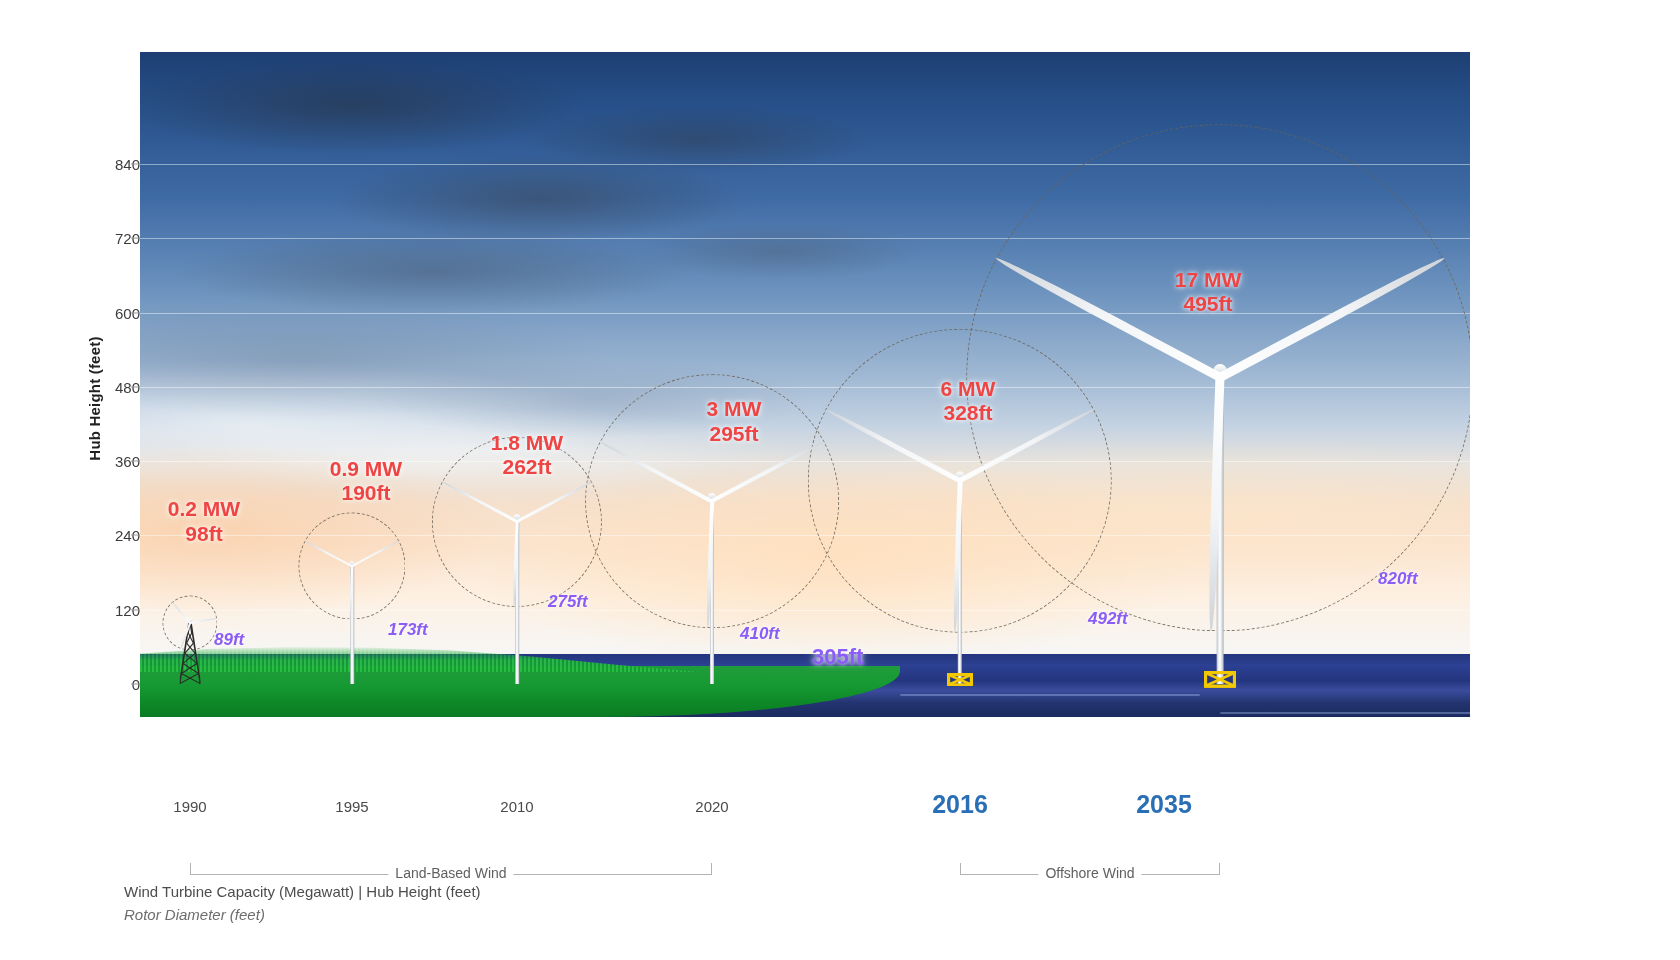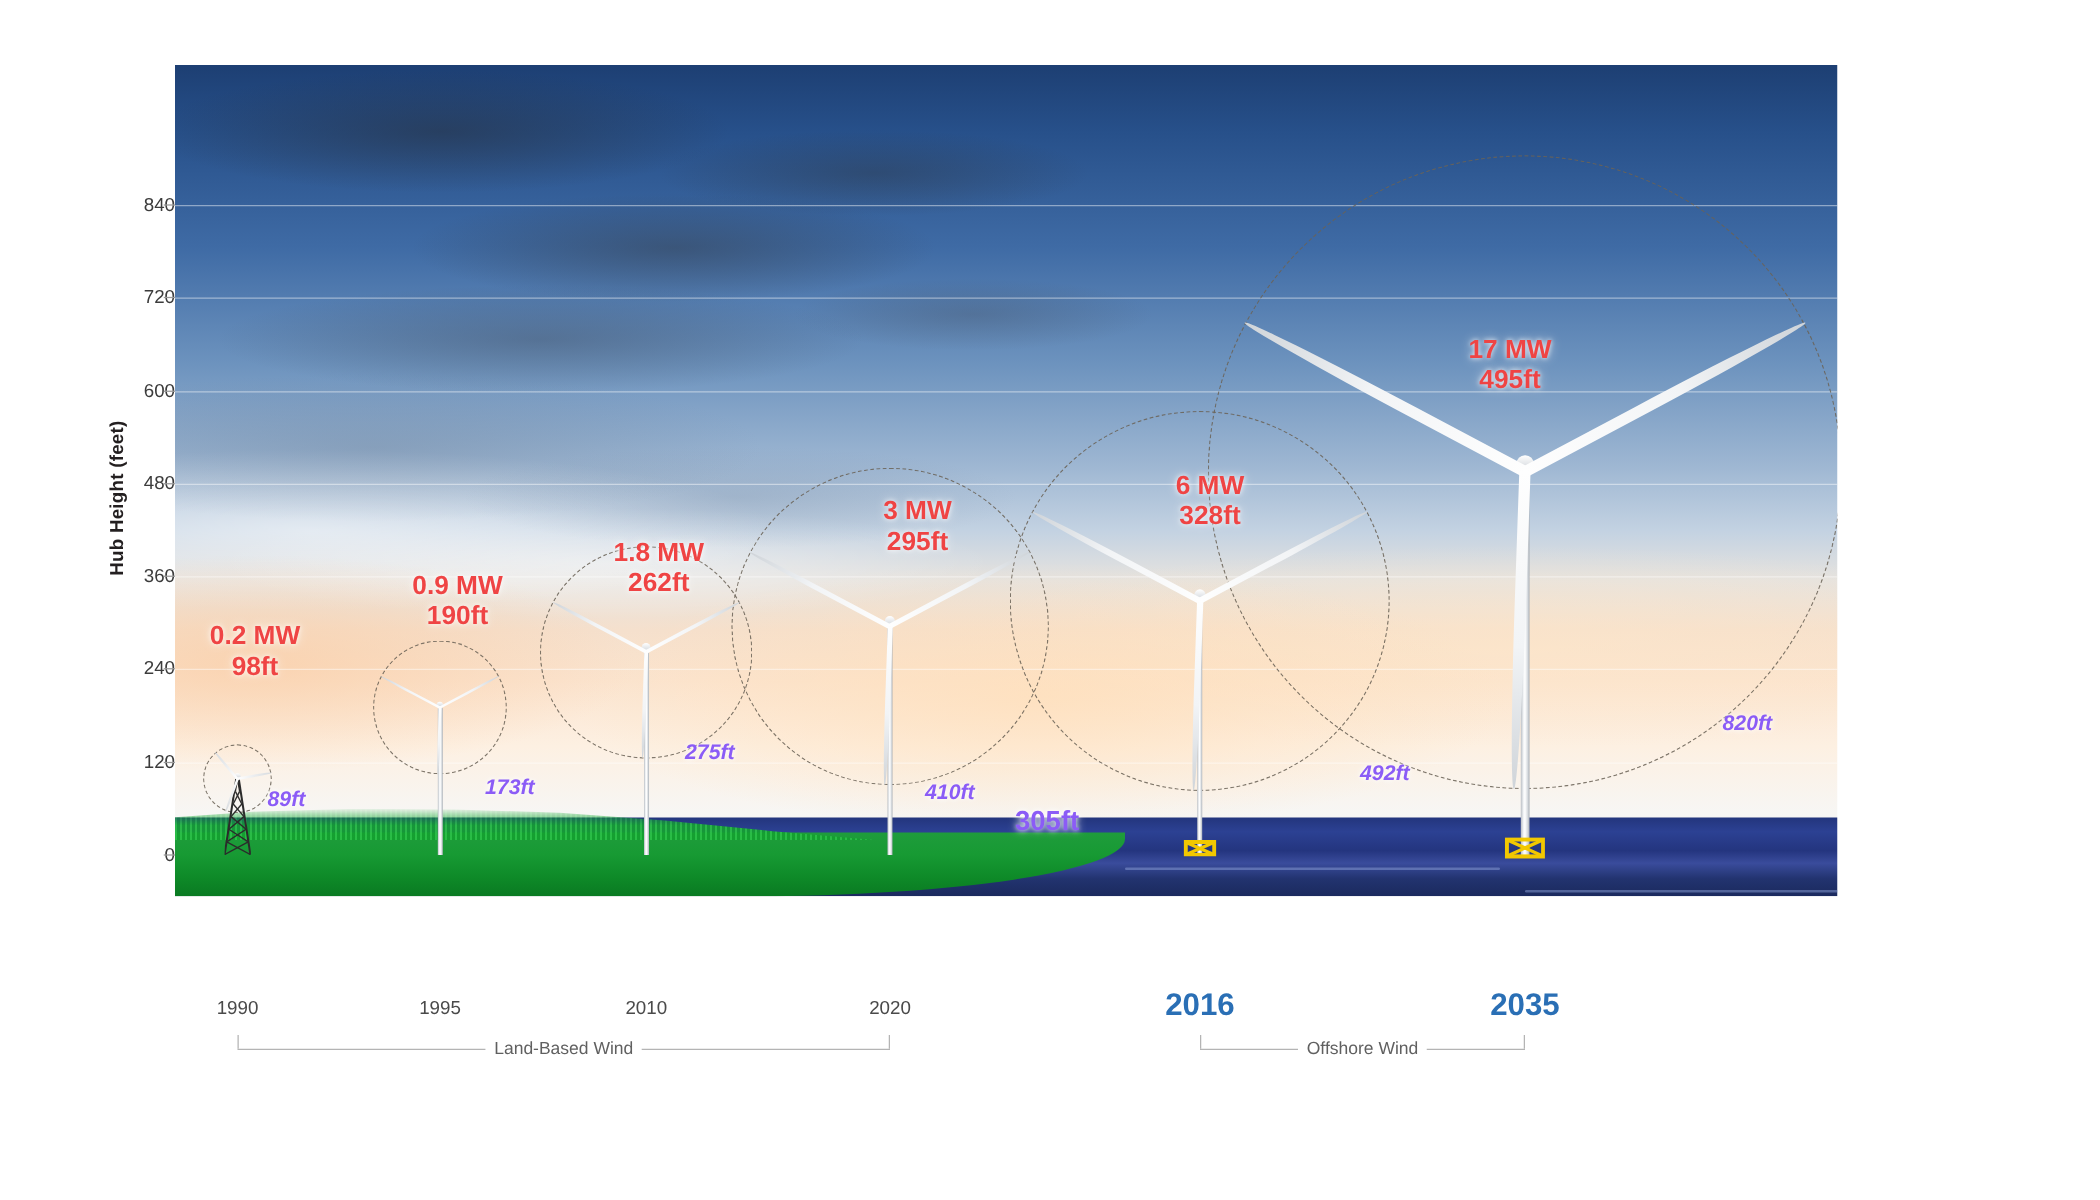--- a/index.html
+++ b/index.html
@@ -174,21 +174,21 @@
   
   .xtick{
     position:absolute;
     transform:translateX(-50%);
     font-size:15px;color:#4a4a4a;
     white-space:nowrap;
   }
   .xtick.offshore{
     font-size:25px;font-weight:bold;color:#2a6fb5;
   }
-  .bracket{position:absolute;height:26px;}
+  .bracket{position:absolute;height:26px;margin-top:35px;}
   .bracket .bl,.bracket .br{
     position:absolute;top:0;width:1px;height:11px;background:#b4b4b4;
   }
   .bracket .bline-l,.bracket .bline-r{
     position:absolute;top:11px;height:1px;background:#b4b4b4;
   }
   .bracket .btext{
     position:absolute;top:2px;
     transform:translateX(-50%);
     font-size:14px;color:#606060;
@@ -352,31 +352,35 @@
         <div class="rlabel" style="left: 672px; top: 592px; font-size: 22px; font-style: normal;"><span>305ft</span></div>
       </div>
   </div>
 
   <div id="xaxis">
       <div class="xtick" style="left: 190px; top: 798px;">1990</div>
       <div class="xtick" style="left: 352px; top: 798px;">1995</div>
       <div class="xtick" style="left: 517px; top: 798px;">2010</div>
       <div class="xtick" style="left: 712px; top: 798px;">2020</div>
       <div class="xtick offshore" style="left: 960px; top: 790px;">2016</div>
-      <div class="xtick offshore" style="left: 1220px; top: 790px;">2035</div>
+      <div class="xtick offshore" style="left: 1164px; top: 790px;">2035</div>
     </div>
   <div id="brackets">
       <div class="bracket" style="left: 190px; top: 828px; width: 522px;">
         <div class="bl" style="left:0"></div>
      <div class="br" style="left:521px"></div>
      <div class="bline-l" style="left:0;width:522px"></div>
      <div class="btext" style="left:261px">Land-Based Wind</div>
       </div>
       <div class="bracket" style="left: 960px; top: 828px; width: 260px;">
         <div class="bl" style="left:0"></div>
      <div class="br" style="left:259px"></div>
      <div class="bline-l" style="left:0;width:260px"></div>
      <div class="btext" style="left:130px">Offshore Wind</div>
       </div>
     </div>
 
+  <div id="caption">
+    <div class="l1">Wind Turbine Capacity (Megawatt) | Hub Height (feet)</div>
+    <div class="l2">Rotor Diameter (feet)</div>
+  </div>
 
 </div>
 
 </body></html>

